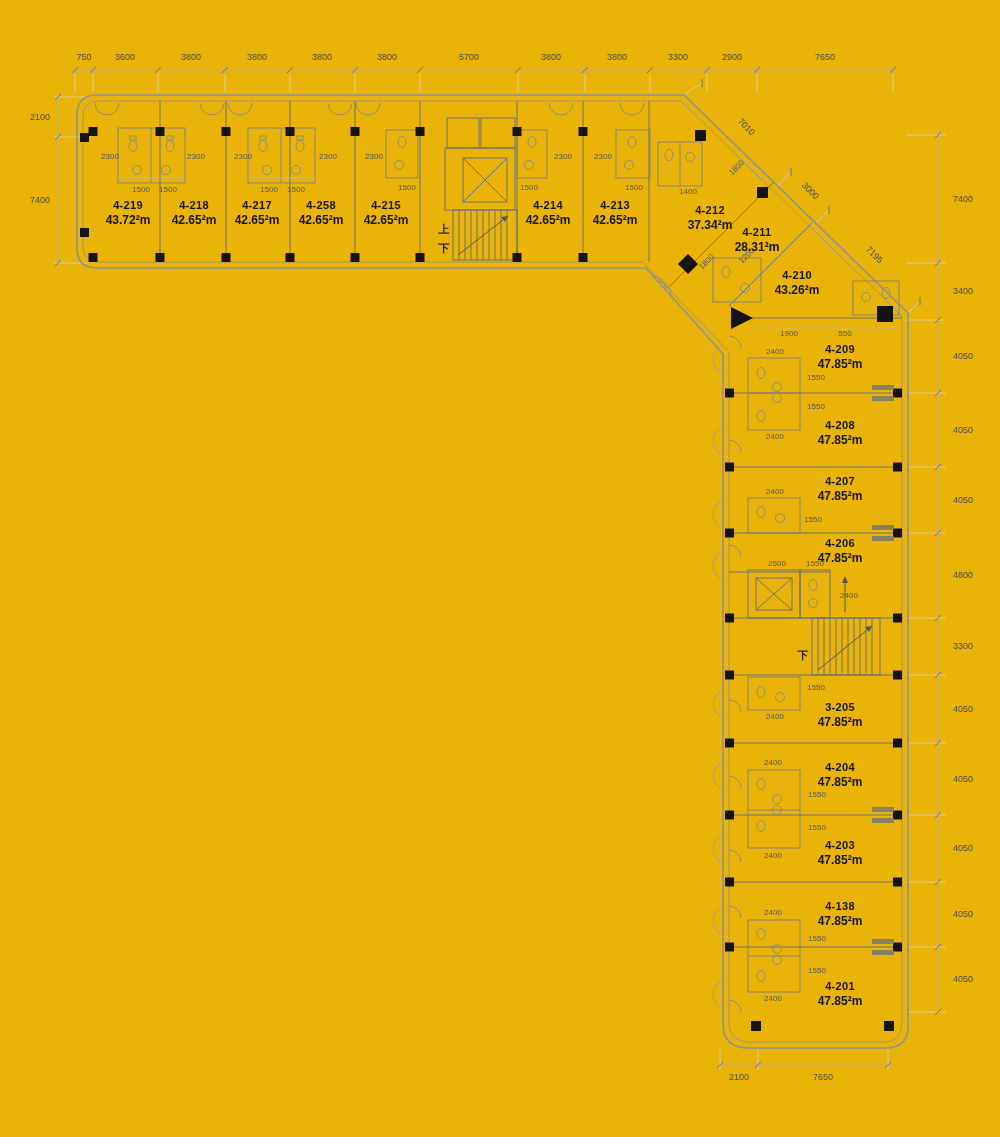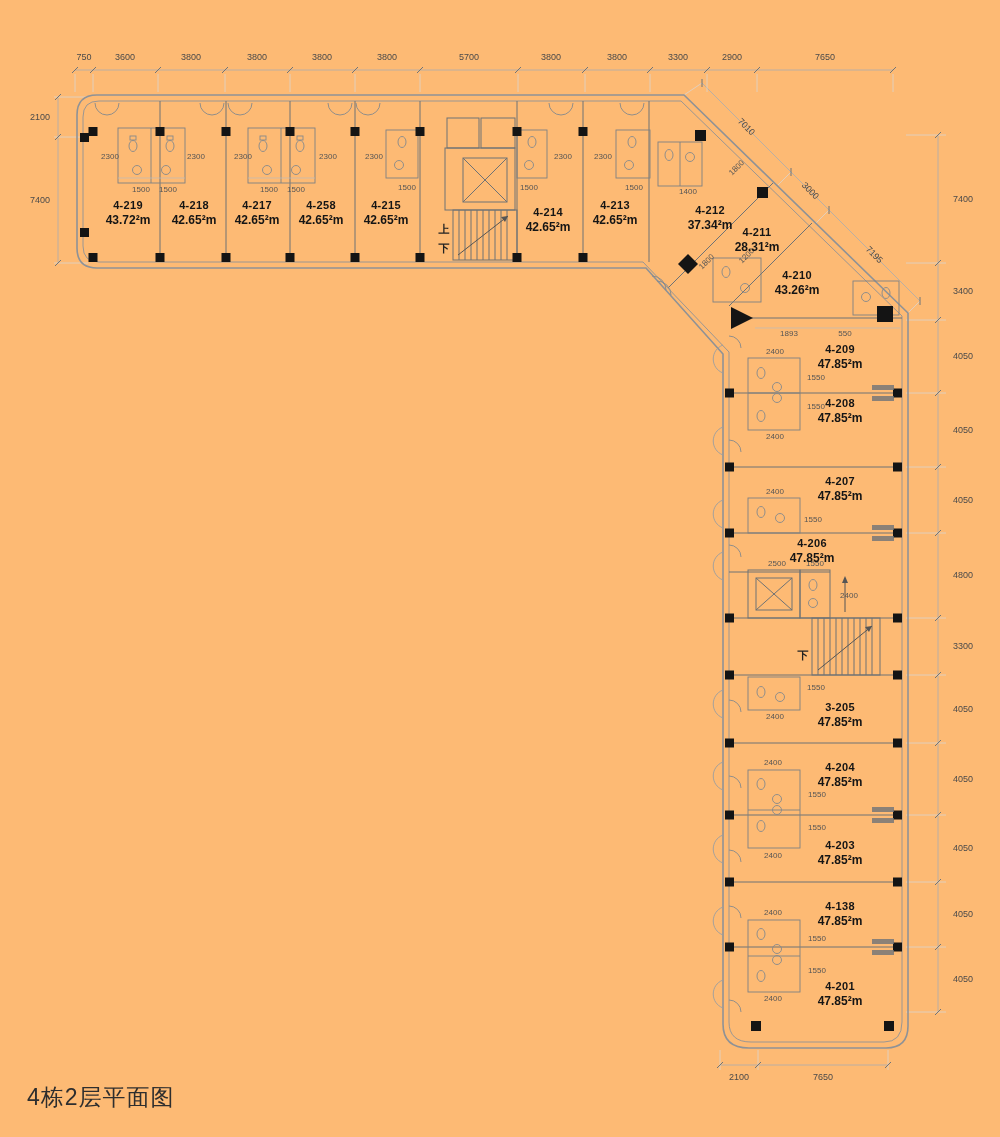--- a/index.html
+++ b/index.html
@@ -1,16 +1,16 @@
 <!DOCTYPE html>
 <html><head>
 <meta charset="utf-8">
 <style>
   html,body{margin:0;padding:0;background:#fff;}
-  #canvas{position:relative;width:1000px;height:1137px;background:#fdba74;overflow:hidden;
+  #canvas{position:relative;width:1000px;height:1137px;background:#eab308;overflow:hidden;
           font-family:"Liberation Sans","DejaVu Sans",sans-serif;}
   #plan-svg{position:absolute;left:0;top:0;}
   .dim{position:absolute;transform:translate(-50%,-50%);font-size:9px;color:#4a4a4a;white-space:nowrap;line-height:1;}
   .dim.sm{font-size:8px;color:#555;}
   .dim.rot45{transform:translate(-50%,-50%) rotate(45deg);}
   .dim.rotm45{transform:translate(-50%,-50%) rotate(-45deg);}
   .room-label{position:absolute;transform:translateX(-50%);text-align:center;color:#151515;line-height:1.25;}
   .room-id{font-size:11px;font-weight:bold;letter-spacing:.3px;text-align:center;}
   .room-area{font-size:12px;font-weight:bold;}
   .stair{position:absolute;transform:translate(-50%,-50%);font-size:11px;font-weight:bold;color:#222;}
@@ -403,21 +403,21 @@
 <div class="dim sm" style="left:168px;top:190px">1500</div>
 <div class="dim sm" style="left:269px;top:190px">1500</div>
 <div class="dim sm" style="left:296px;top:190px">1500</div>
 <div class="dim sm" style="left:407px;top:188px">1500</div>
 <div class="dim sm" style="left:529px;top:188px">1500</div>
 <div class="dim sm" style="left:634px;top:188px">1500</div>
 <div class="dim sm" style="left:688px;top:192px">1400</div>
 <div class="dim sm rotm45" style="left:737px;top:168px">1800</div>
 <div class="dim sm rotm45" style="left:707px;top:262px">1800</div>
 <div class="dim sm rotm45" style="left:747px;top:256px">1200</div>
-<div class="dim sm" style="left:789px;top:334px">1893</div>
+<div class="dim sm" style="left:789px;top:334px">1900</div>
 <div class="dim sm" style="left:845px;top:334px">550</div>
 <div class="dim sm" style="left:775px;top:352px">2400</div>
 <div class="dim sm" style="left:816px;top:378px">1550</div>
 <div class="dim sm" style="left:816px;top:407px">1550</div>
 <div class="dim sm" style="left:775px;top:437px">2400</div>
 <div class="dim sm" style="left:775px;top:492px">2400</div>
 <div class="dim sm" style="left:813px;top:520px">1550</div>
 <div class="dim sm" style="left:777px;top:564px">2500</div>
 <div class="dim sm" style="left:815px;top:564px">1550</div>
 <div class="dim sm" style="left:849px;top:596px">2400</div>
@@ -449,21 +449,21 @@
   <div class="room-area">42.65²m</div>
 </div>
 <div class="room-label" style="left:321px;top:199px">
   <div class="room-id">4-258</div>
   <div class="room-area">42.65²m</div>
 </div>
 <div class="room-label" style="left:386px;top:199px">
   <div class="room-id">4-215</div>
   <div class="room-area">42.65²m</div>
 </div>
-<div class="room-label" style="left:548px;top:206px">
+<div class="room-label" style="left:548px;top:199px">
   <div class="room-id">4-214</div>
   <div class="room-area">42.65²m</div>
 </div>
 <div class="room-label" style="left:615px;top:199px">
   <div class="room-id">4-213</div>
   <div class="room-area">42.65²m</div>
 </div>
 <div class="room-label" style="left:710px;top:204px">
   <div class="room-id">4-212</div>
   <div class="room-area">37.34²m</div>
@@ -473,29 +473,29 @@
   <div class="room-area">28.31²m</div>
 </div>
 <div class="room-label" style="left:797px;top:269px">
   <div class="room-id">4-210</div>
   <div class="room-area">43.26²m</div>
 </div>
 <div class="room-label" style="left:840px;top:343px">
   <div class="room-id">4-209</div>
   <div class="room-area">47.85²m</div>
 </div>
-<div class="room-label" style="left:840px;top:397px">
+<div class="room-label" style="left:840px;top:419px">
   <div class="room-id">4-208</div>
   <div class="room-area">47.85²m</div>
 </div>
 <div class="room-label" style="left:840px;top:475px">
   <div class="room-id">4-207</div>
   <div class="room-area">47.85²m</div>
 </div>
-<div class="room-label" style="left:812px;top:537px">
+<div class="room-label" style="left:840px;top:537px">
   <div class="room-id">4-206</div>
   <div class="room-area">47.85²m</div>
 </div>
 <div class="room-label" style="left:840px;top:701px">
   <div class="room-id">3-205</div>
   <div class="room-area">47.85²m</div>
 </div>
 <div class="room-label" style="left:840px;top:761px">
   <div class="room-id">4-204</div>
   <div class="room-area">47.85²m</div>
@@ -506,15 +506,14 @@
 </div>
 <div class="room-label" style="left:840px;top:900px">
   <div class="room-id">4-138</div>
   <div class="room-area">47.85²m</div>
 </div>
 <div class="room-label" style="left:840px;top:980px">
   <div class="room-id">4-201</div>
   <div class="room-area">47.85²m</div>
 </div>
 
-<div id="plan-title">4栋2层平面图</div>
 
 </div>
 
 </body></html>

